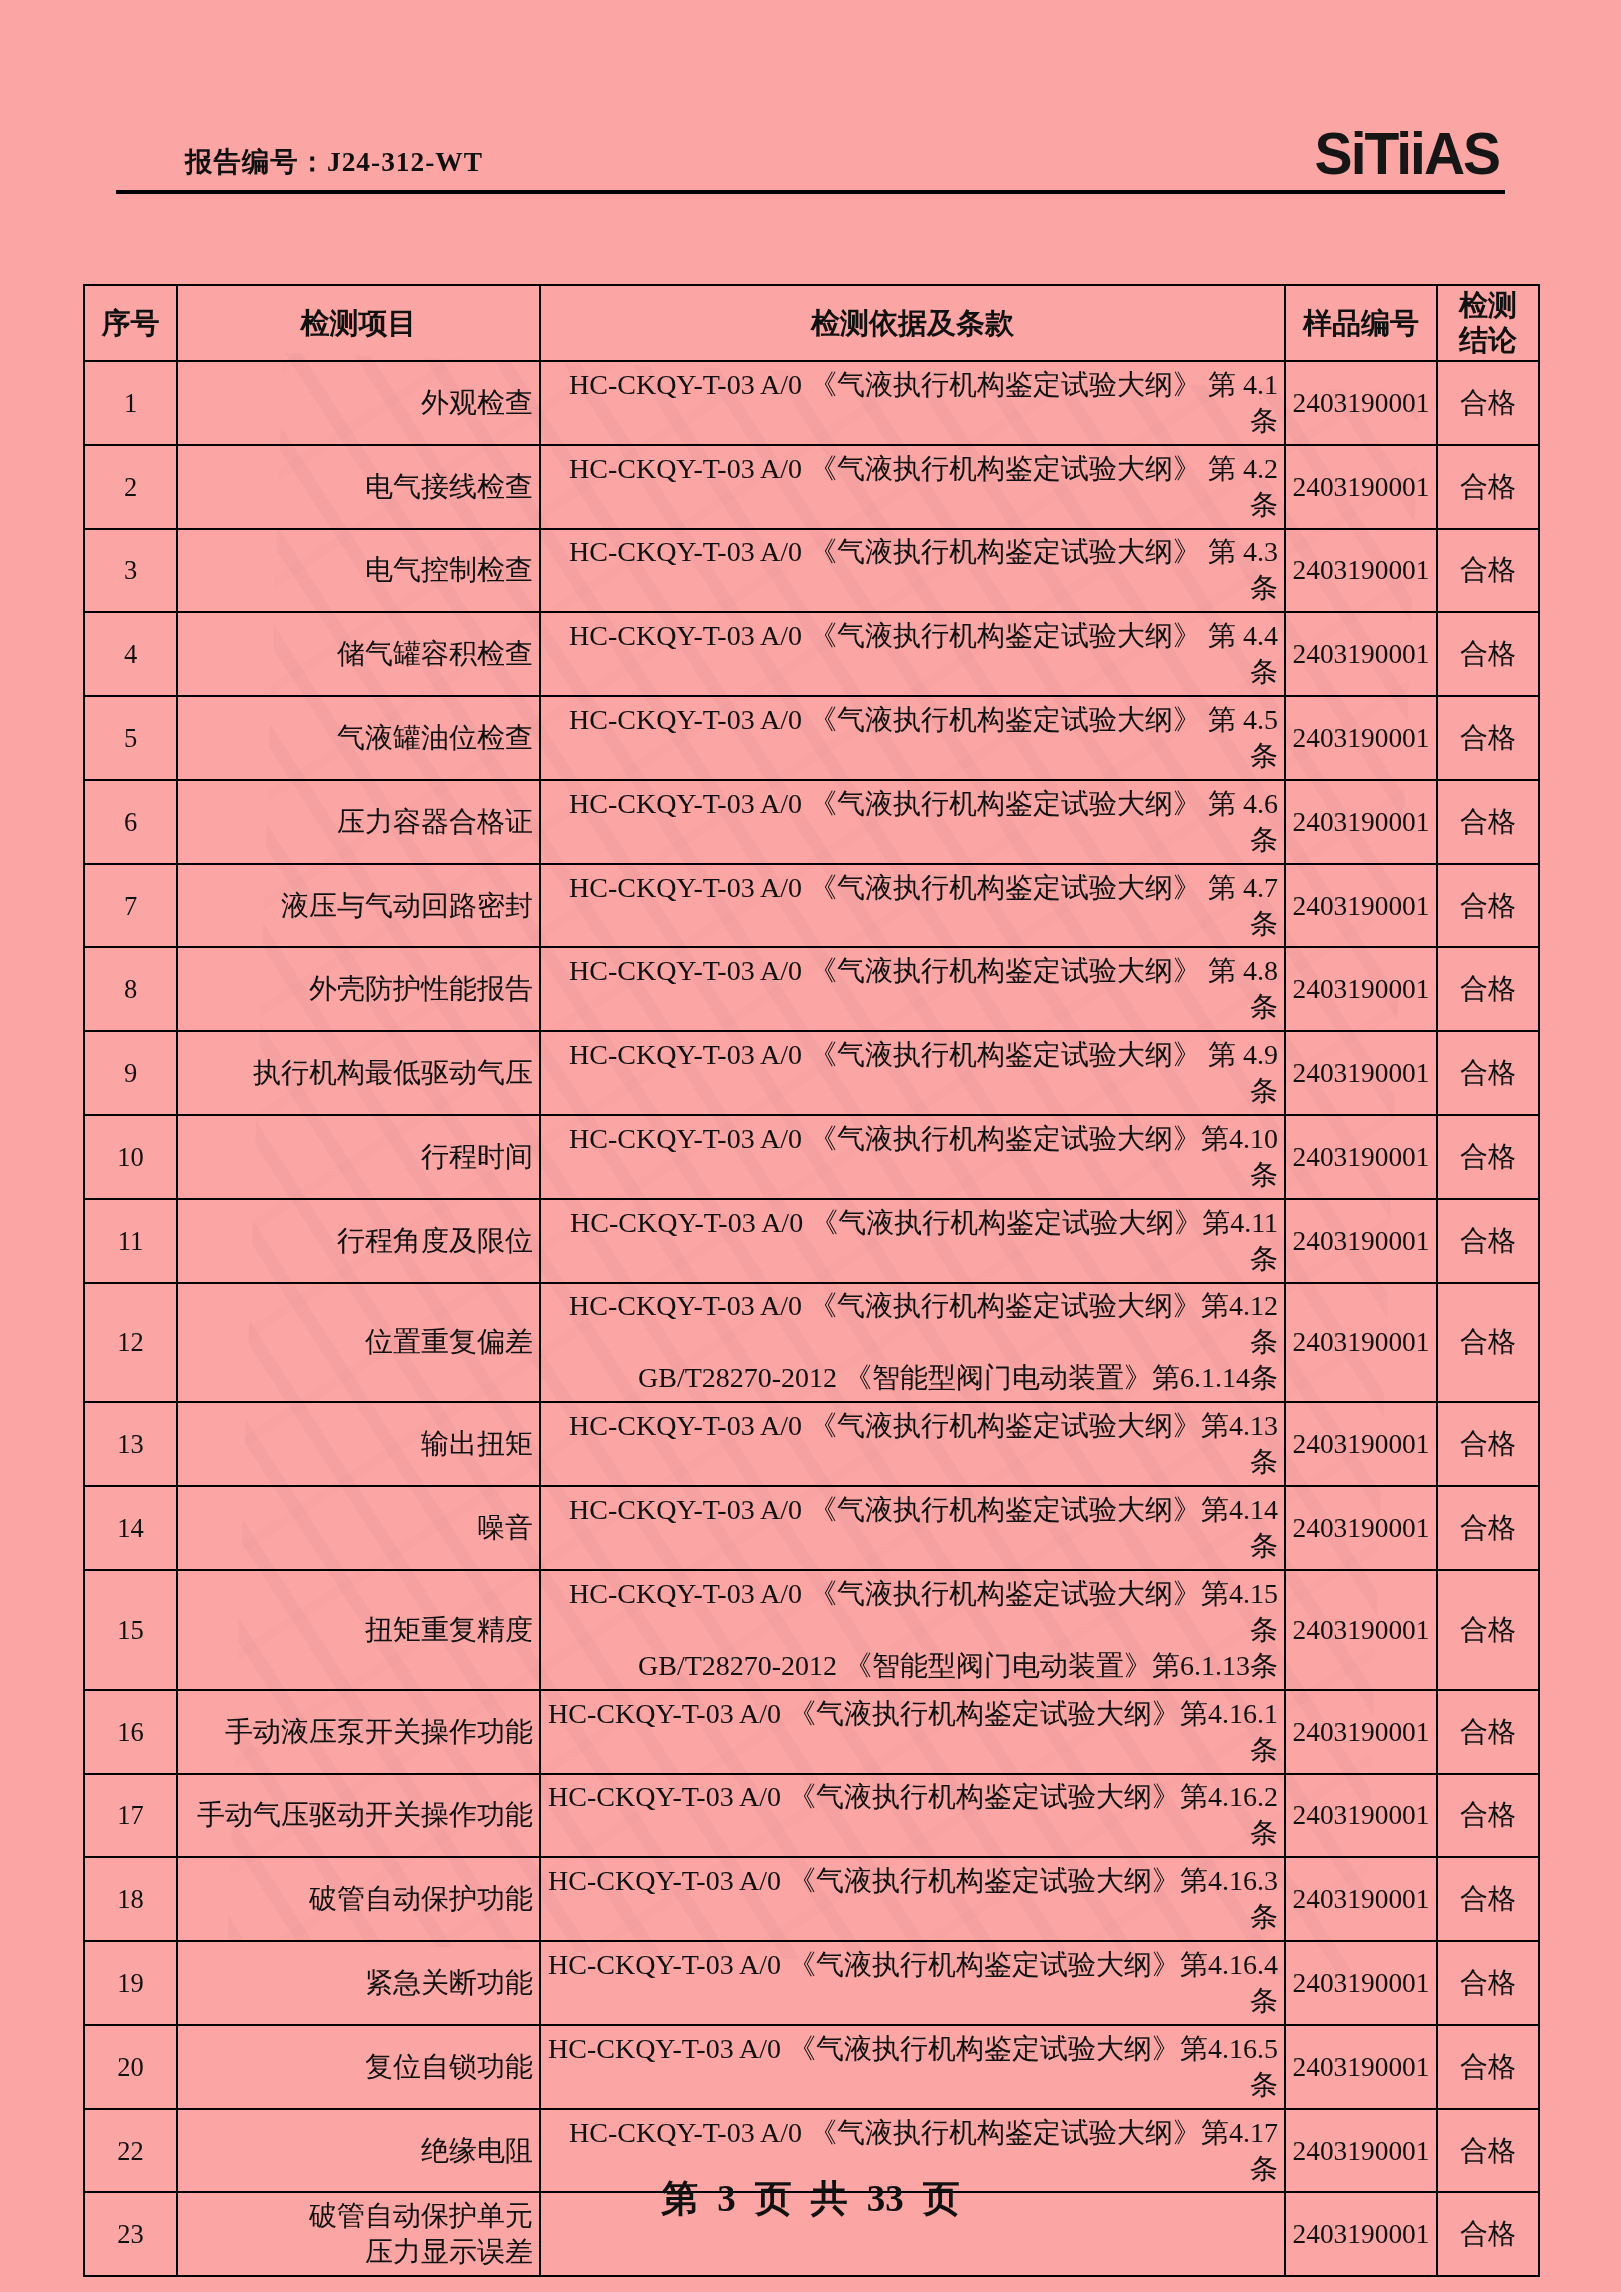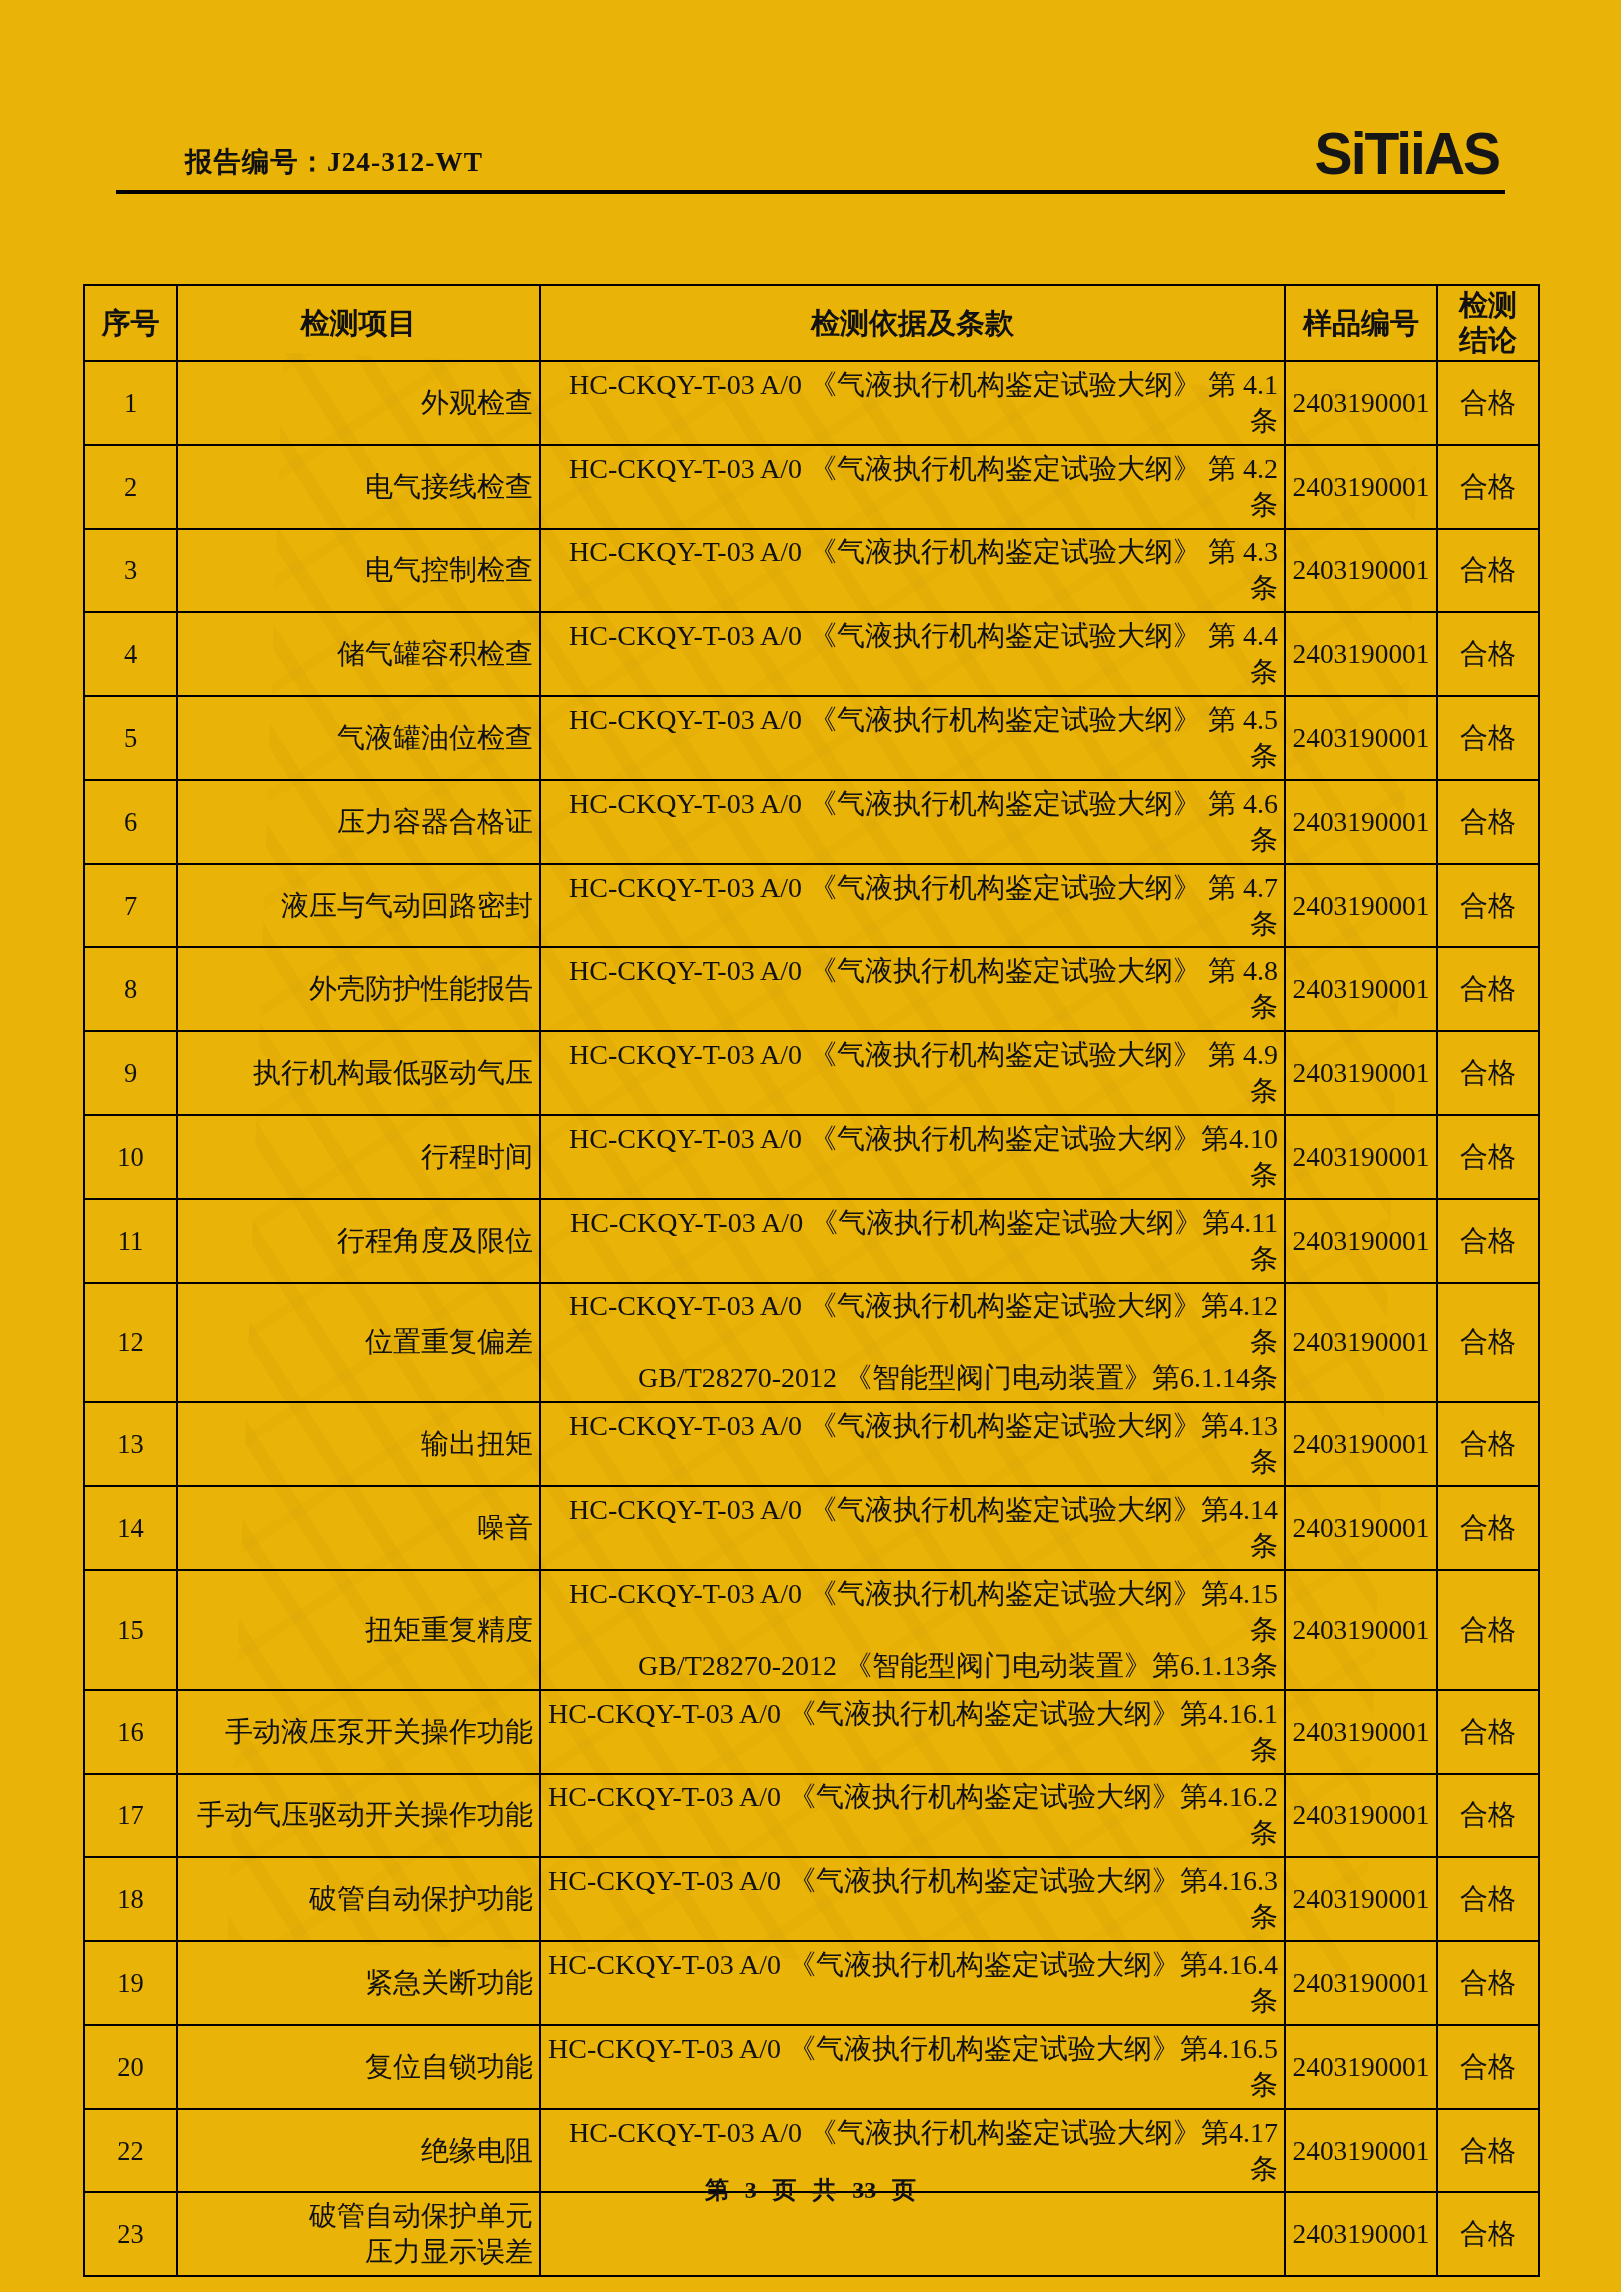--- a/index.html
+++ b/index.html
@@ -1,20 +1,20 @@
 <!DOCTYPE html>
 <html><head>
 <meta charset="utf-8">
 <style>
   html,body{margin:0;padding:0;background:#fff;}
   .page{
     position:relative;
     width:1621px;
     height:2293px;
-    background:#eab308;
+    background:#fca5a5;
     font-family:"Liberation Serif","DejaVu Serif",serif;
     color:#111;
     overflow:hidden;
   }
   
   .watermark{
     position:absolute;
     left:255px; top:372px;
     width:1137px; height:1588px;
     background:
@@ -85,21 +85,21 @@
   td.c-no{ text-align:center; font-size:26.5px; }
   td.c-item{ text-align:right; white-space:pre-line; }
   td.c-basis{ text-align:right; }
   td.c-basis div{ line-height:36px; }
   td.c-sample{ text-align:center; font-size:27.4px; letter-spacing:0px; padding:4.9px 2px;}
   td.c-result{ text-align:center;border-radius:7px; }
   .doc-footer{
     position:absolute;
     left:0; right:0; top:2174px;
     text-align:center;
-    font-size:24px;
+    font-size:37px;
     font-weight:bold;
     word-spacing:9.8px;
   }
 </style>
 </head>
 <body>
 
 <div class="page">
 
   <div class="watermark"></div>

